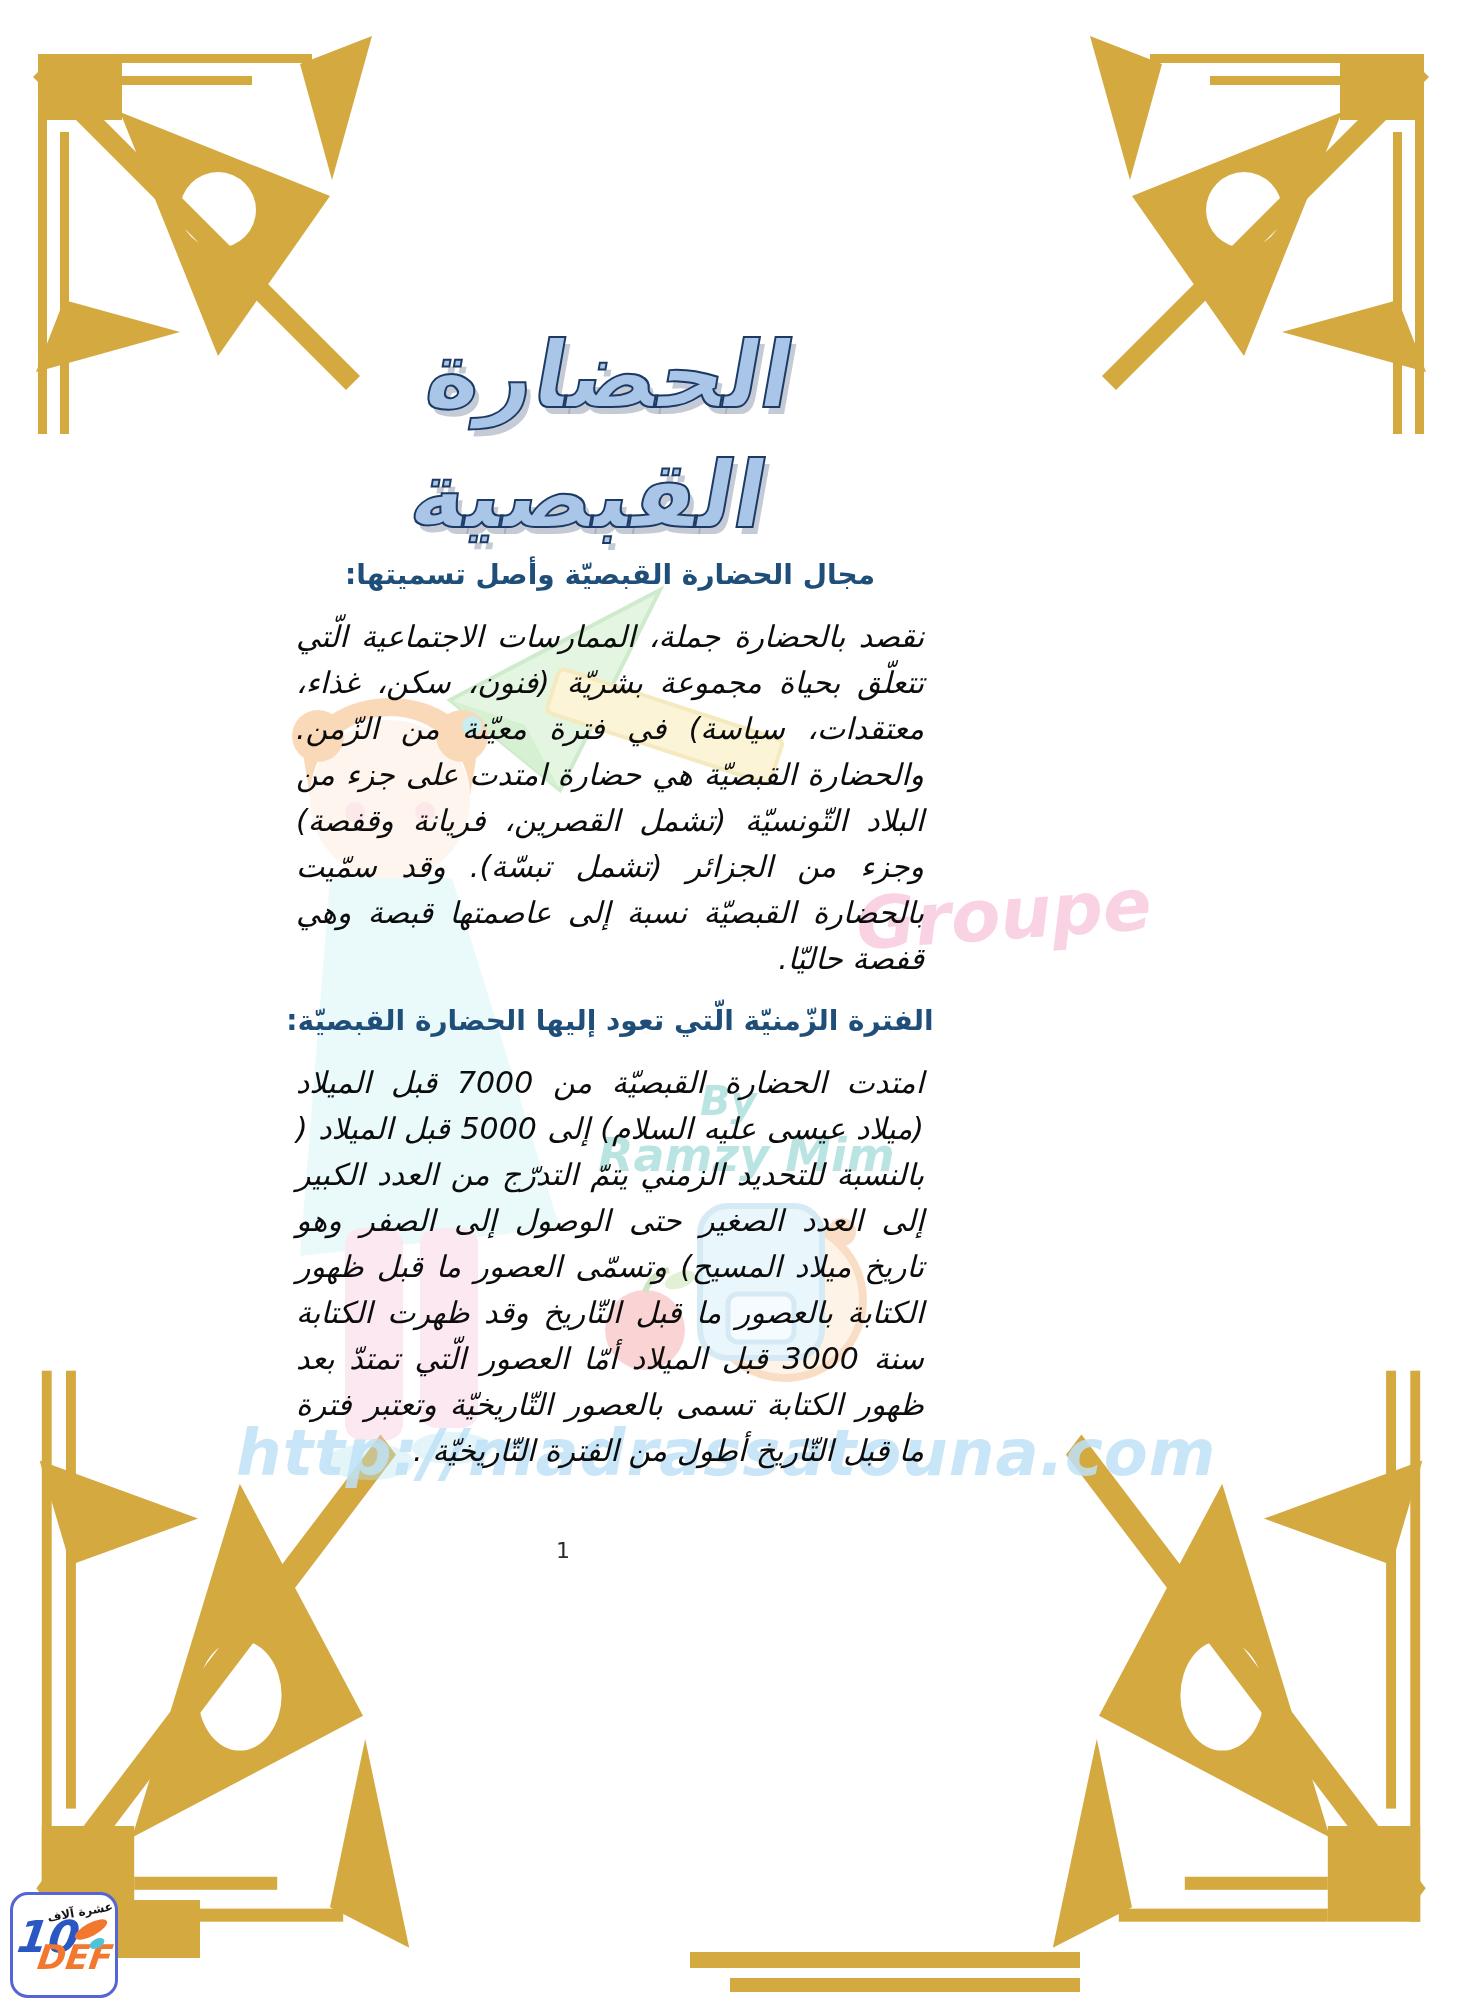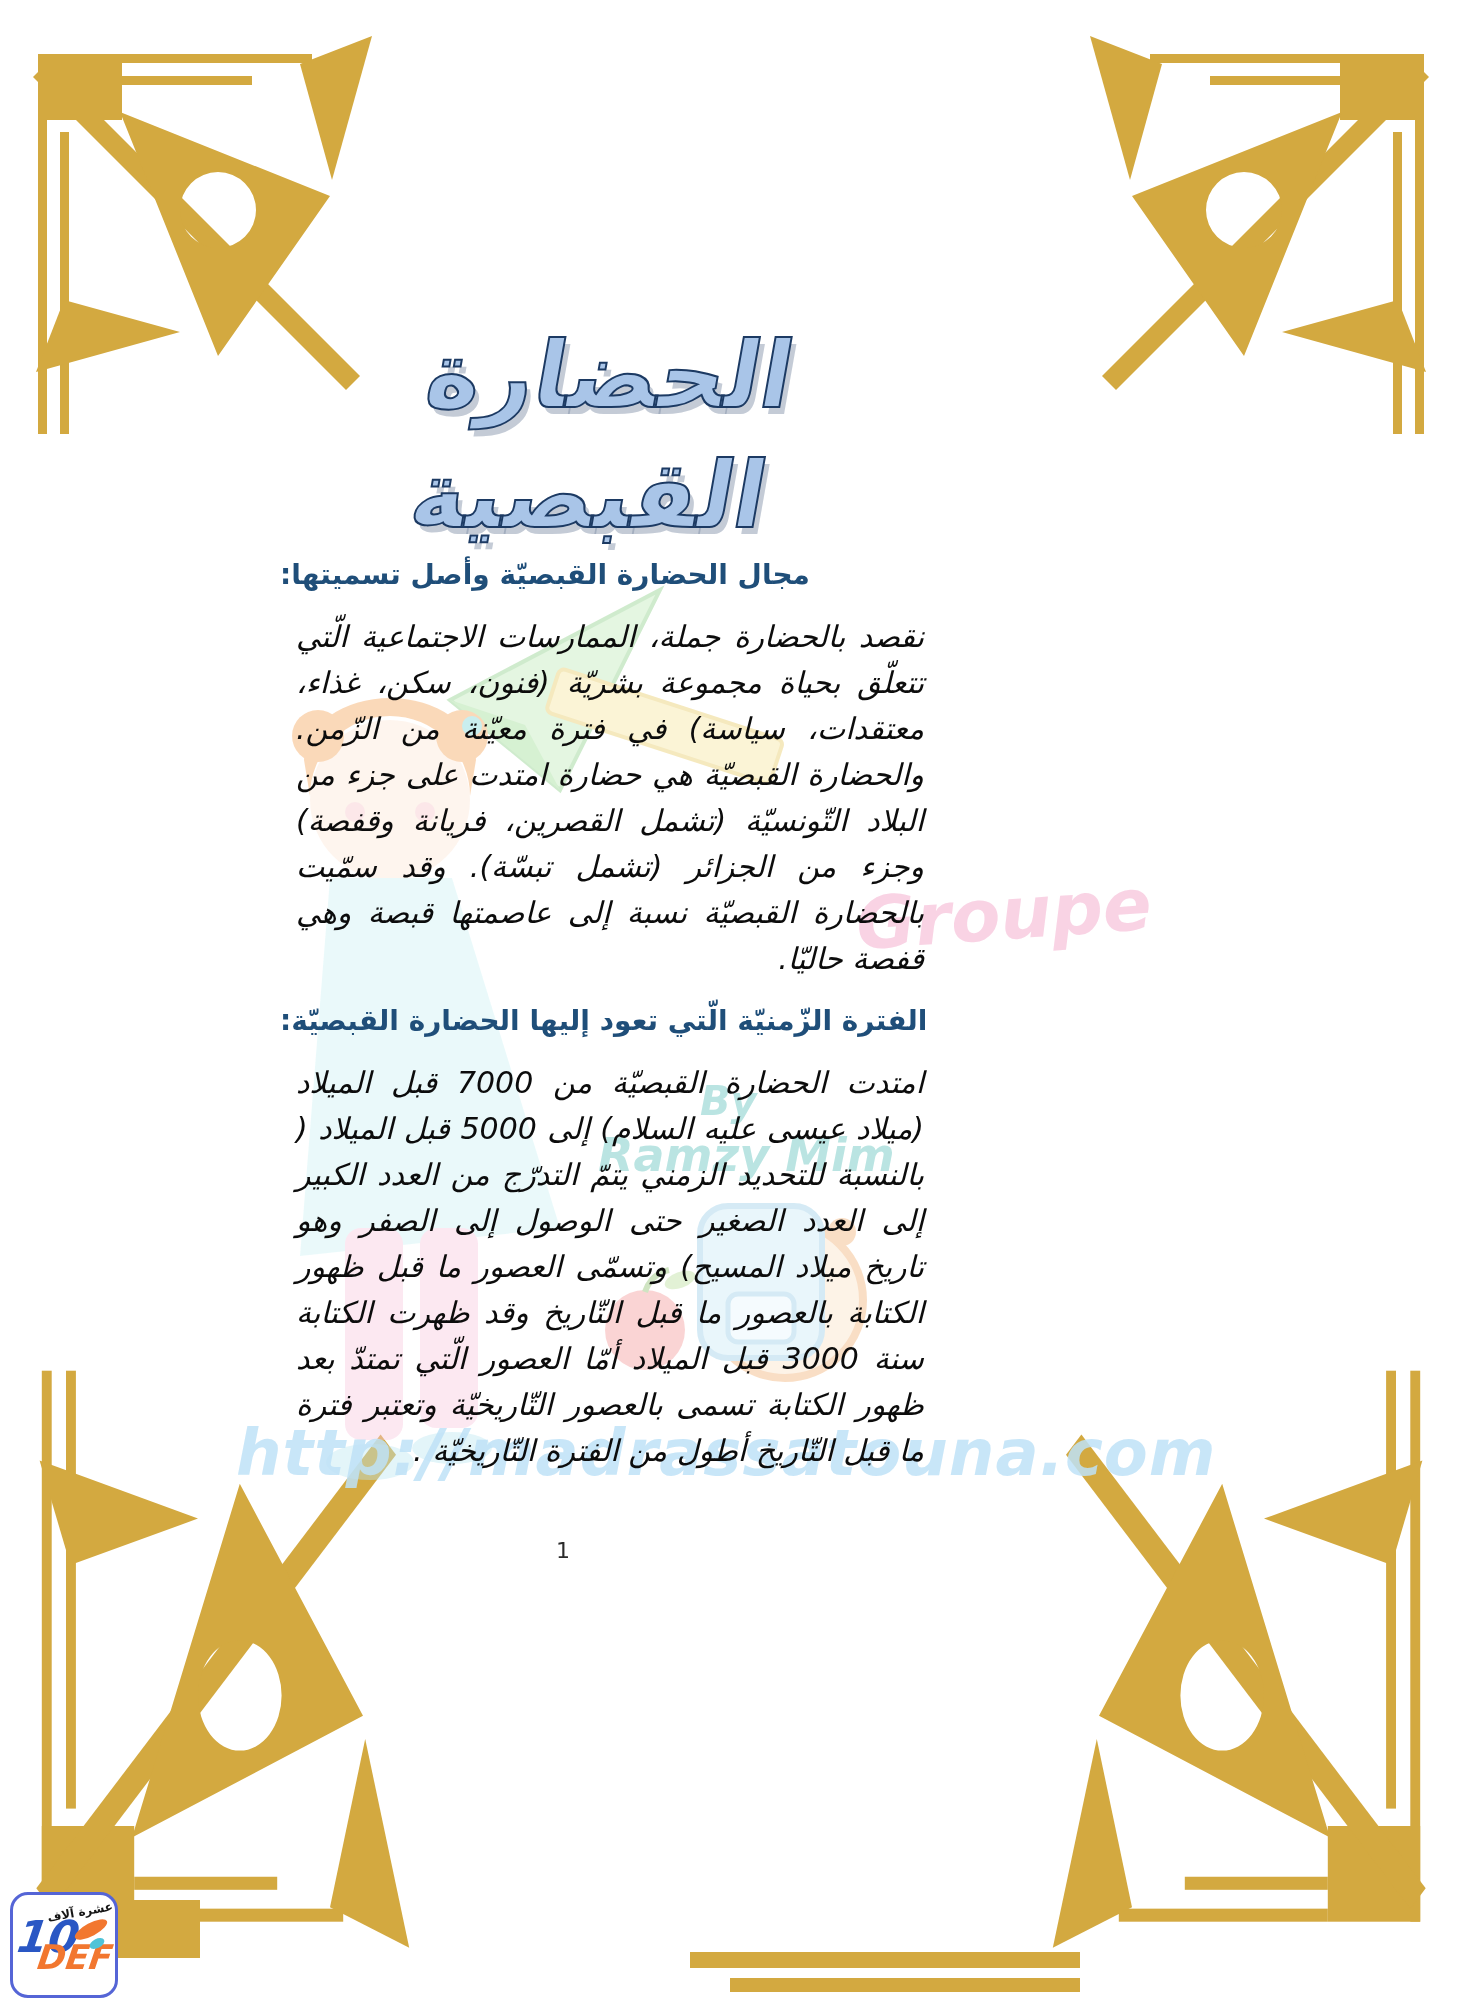--- a/index.html
+++ b/index.html
@@ -19,21 +19,21 @@
   
   .content-layer{position:absolute;inset:0;z-index:3;}
   .doc-title{position:absolute;left:260px;top:316px;width:700px;height:120px;
              text-align:center;font-size:92px;font-weight:bold;line-height:120px;
              color:#a9c5e8;direction:rtl;
              -webkit-text-stroke:2px #1c3a63;
              text-shadow:6px 7px 0 rgba(125,140,165,.45);
              transform:skewX(-10deg);}
   .text-col{position:absolute;left:280px;top:552px;width:660px;direction:rtl;
             font-size:30px;line-height:46px;color:#0c0c0c;text-align:justify;}
-  .sec-heading{font-weight:bold;color:#1f4e79;font-size:28px;white-space:nowrap;text-align:left;}
+  .sec-heading{font-weight:bold;color:#1f4e79;font-size:28px;white-space:nowrap;text-align:center;}
   .sec-body{margin:16px;font-style:italic;}
   .page-number{position:absolute;left:556px;top:1538px;font-size:22px;color:#2b2b2b;z-index:3;}
   
   .logo{position:absolute;left:10px;top:1892px;width:102px;height:100px;background:#fff;
         border:3px solid #5565d6;border-radius:18px;z-index:4;}
   .logo-num{position:absolute;left:5px;top:16px;font-size:44px;font-weight:bold;font-style:italic;
             color:#2a57c4;transform:skewX(-8deg);}
   .logo-def{position:absolute;left:25px;top:42px;font-size:34px;font-weight:bold;font-style:italic;
             color:#f2772f;transform:skewX(-8deg);}
   .logo-ar{position:absolute;left:34px;top:10px;font-size:12px;font-weight:bold;color:#151515;

